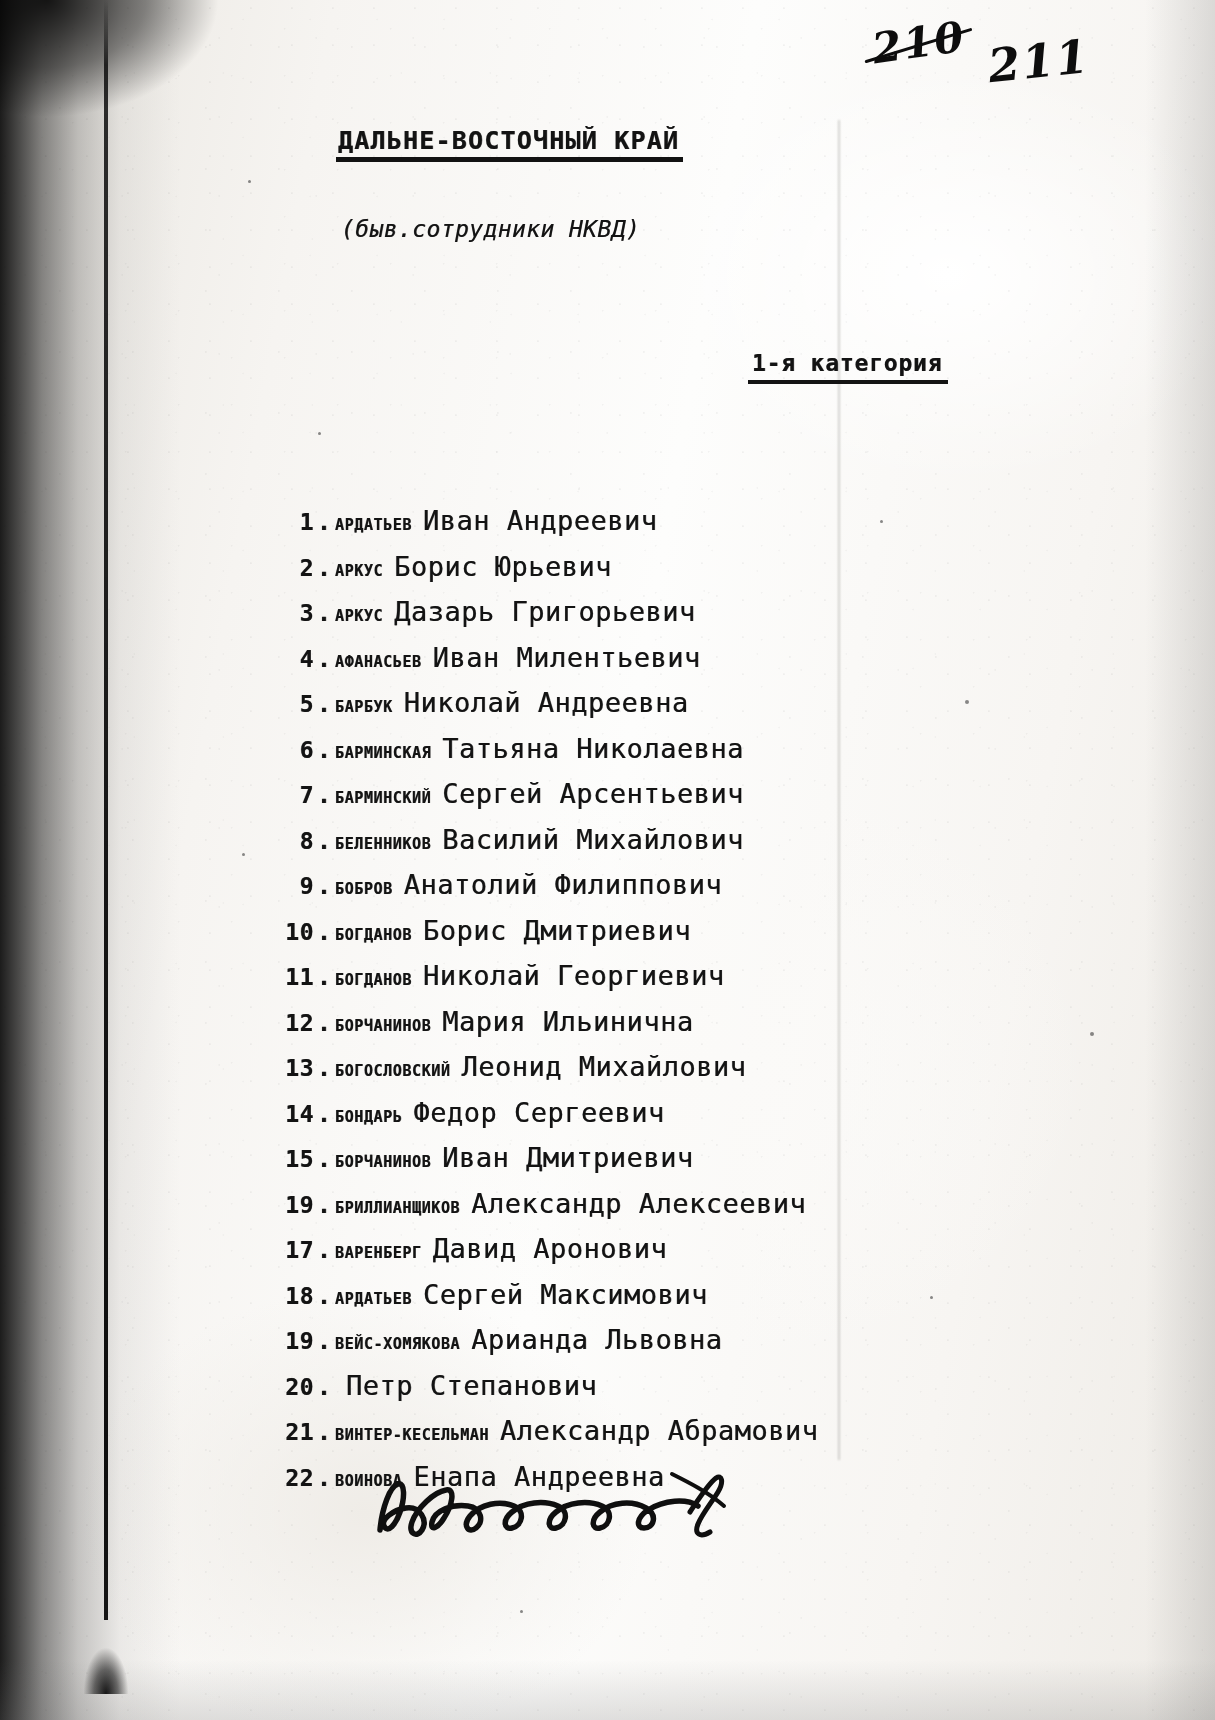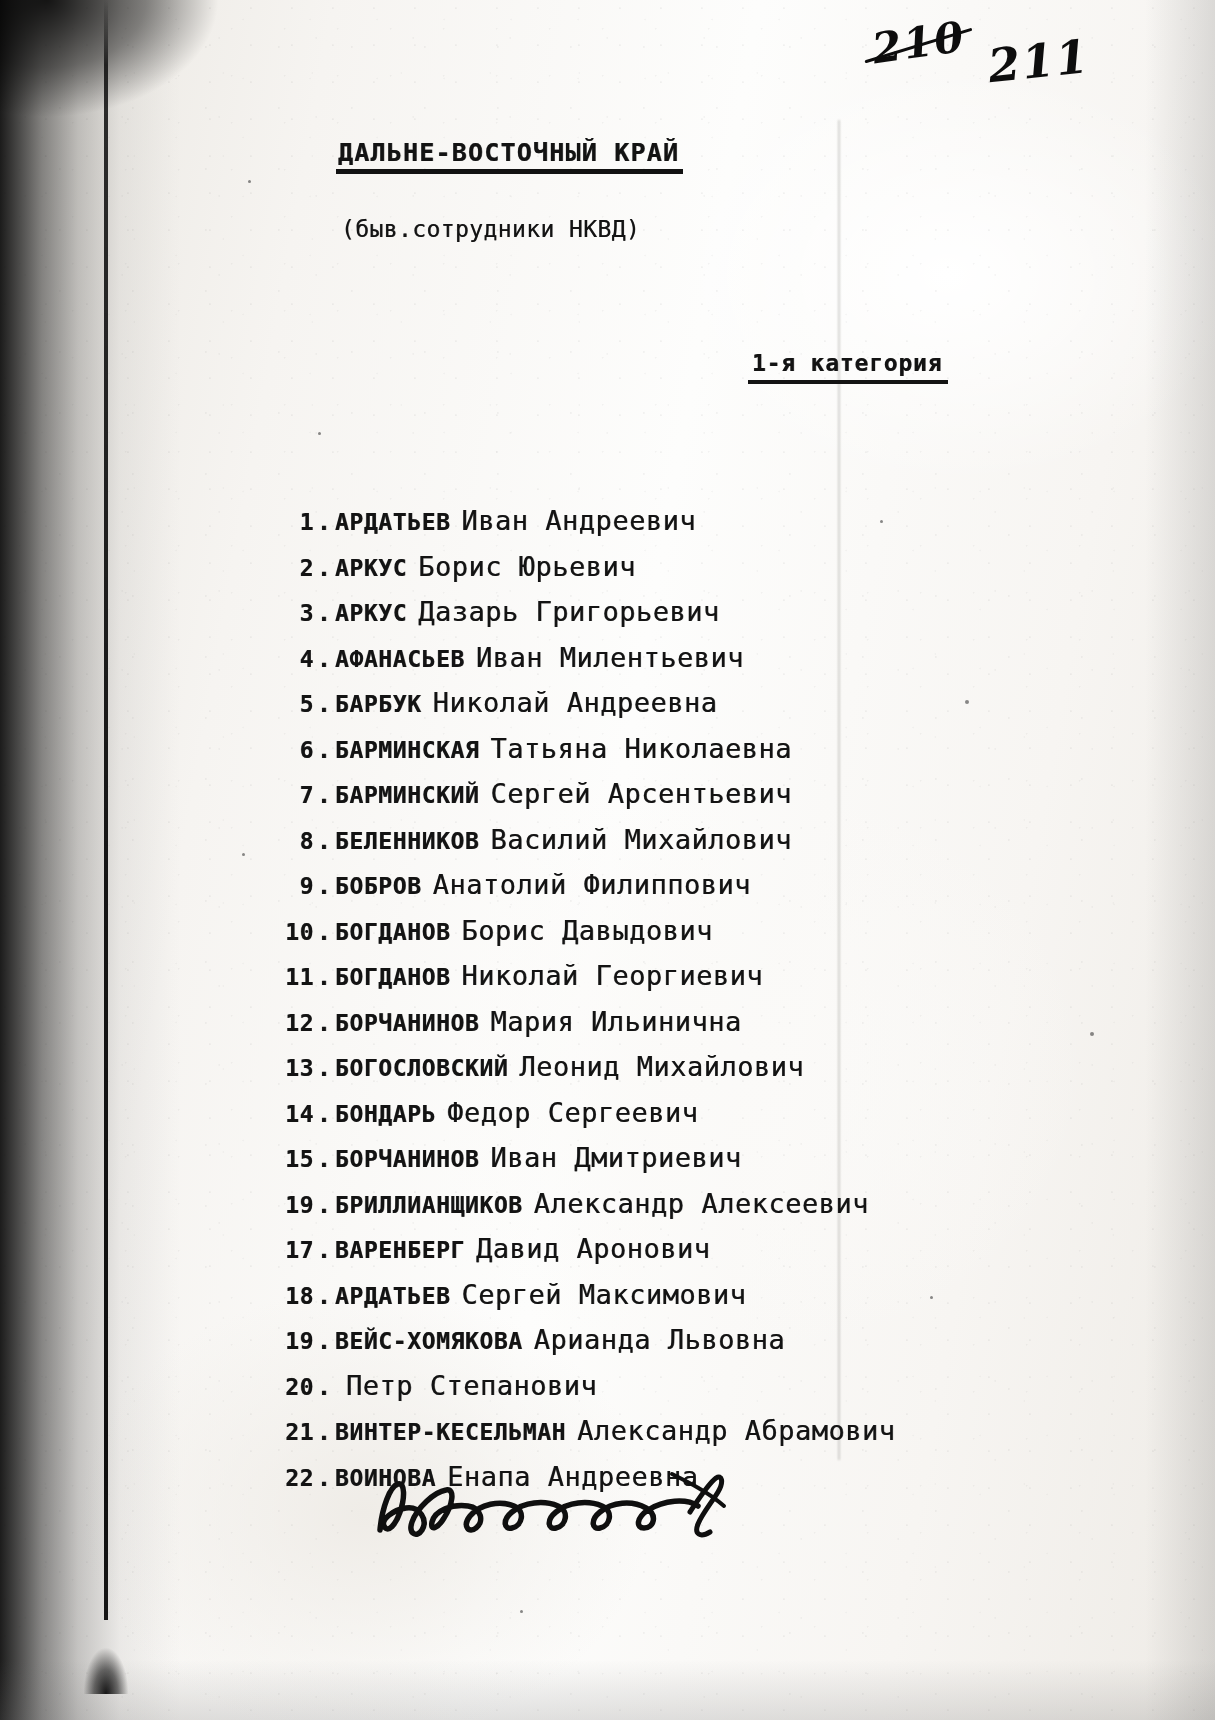--- a/index.html
+++ b/index.html
@@ -109,41 +109,42 @@
   }
 
   .typed {
     font-family: "DejaVu Sans Mono", "Liberation Mono", monospace;
     color: #131313;
     text-shadow: 0.4px 0 0 rgba(20,20,20,.55), -0.3px 0.3px 0 rgba(20,20,20,.30);
   }
 
   .heading {
     position: absolute;
-    top: 138px; left: 338px;
+    top: 126px; left: 338px;
     font-size: 25px;
     letter-spacing: 1.2px;
     font-weight: 700;
     white-space: nowrap;
     padding-bottom: 3px;
   }
   .heading::after {
     content: "";
     position: absolute;
     left: -2px; right: -4px; bottom: -4px;
     height: 5px;
     background: #121212;
   }
 
   .subtitle {
     position: absolute;
     top: 216px; left: 341px;
     font-size: 23px;
     letter-spacing: .4px;
     white-space: nowrap;
+    font-style: italic;
   }
 
   .category {
     position: absolute;
     top: 350px; left: 752px;
     font-size: 23px;
     letter-spacing: .8px;
     font-weight: 700;
     white-space: nowrap;
     padding-bottom: 3px;
@@ -177,21 +178,21 @@
     letter-spacing: .5px;
   }
   .dot {
     width: 18px;
     text-align: left;
     font-size: 23px;
     font-weight: 700;
     padding-left: 3px;
   }
   .surname {
-    font-size: 23px;
+    font-size: 15px;
     font-weight: 700;
     letter-spacing: .6px;
   }
   .given {
     font-size: 27px;
     letter-spacing: .5px;
     padding-left: 11px;
   }
 
   
@@ -328,21 +329,21 @@
       <div class="row">
         <span class="num">9</span>
         <span class="dot">.</span>
         <span class="surname">БОБРОВ</span>
         <span class="given">Анатолий Филиппович</span>
       </div>
       <div class="row">
         <span class="num">10</span>
         <span class="dot">.</span>
         <span class="surname">БОГДАНОВ</span>
-        <span class="given">Борис Давыдович</span>
+        <span class="given">Борис Дмитриевич</span>
       </div>
       <div class="row">
         <span class="num">11</span>
         <span class="dot">.</span>
         <span class="surname">БОГДАНОВ</span>
         <span class="given">Николай Георгиевич</span>
       </div>
       <div class="row">
         <span class="num">12</span>
         <span class="dot">.</span>

